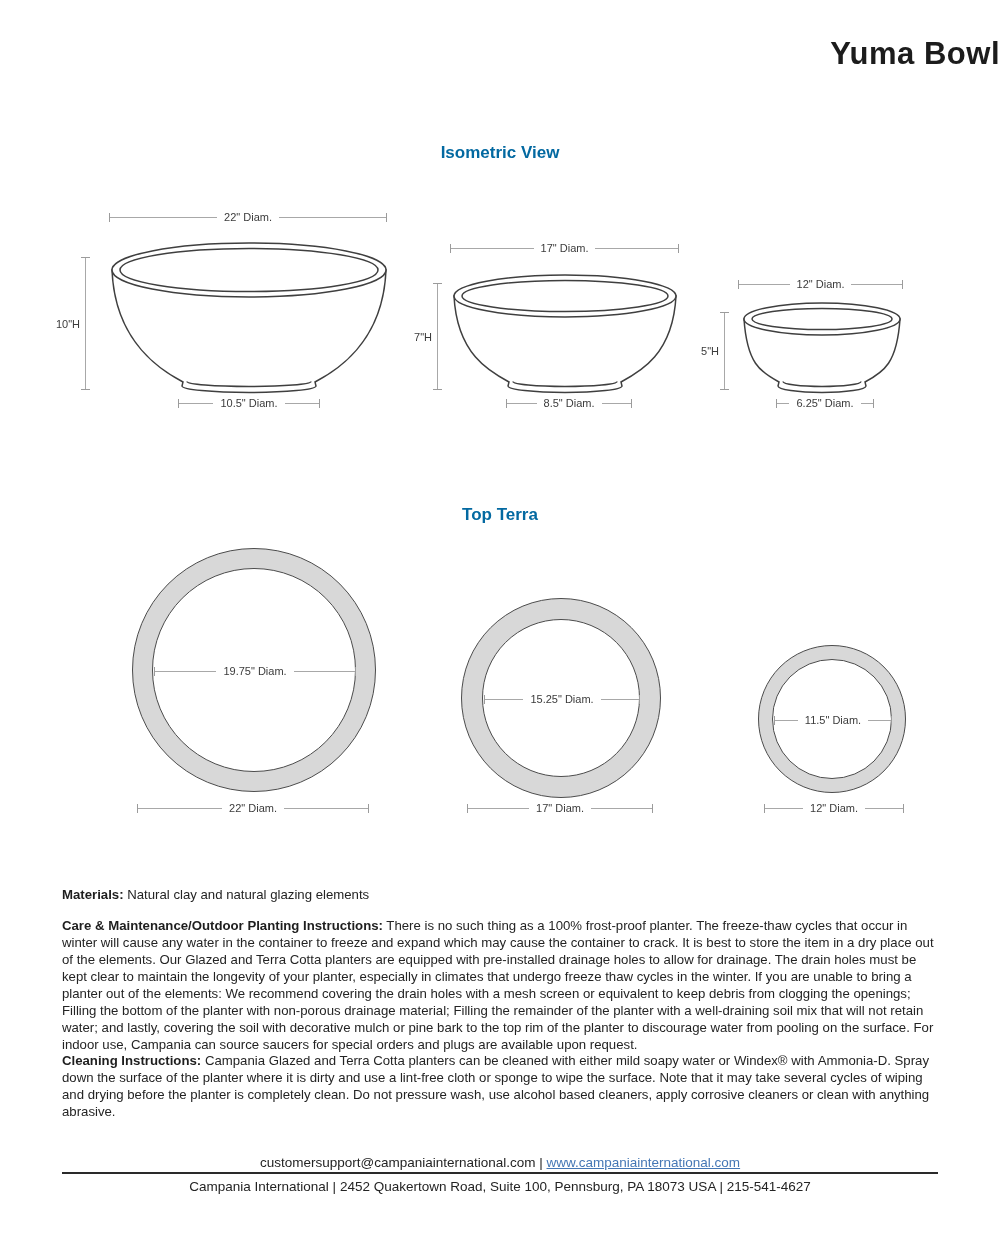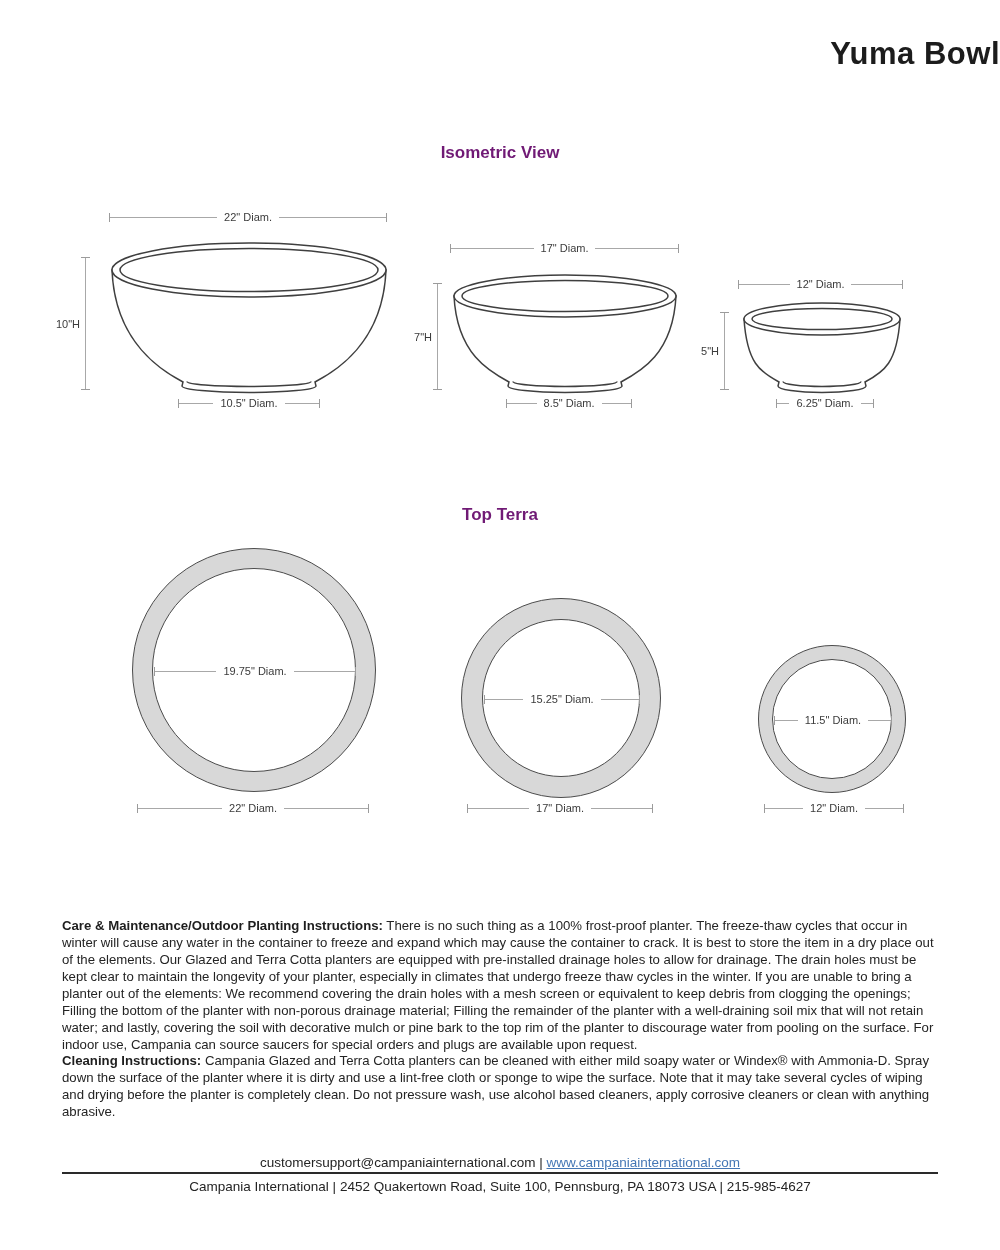--- a/index.html
+++ b/index.html
@@ -8,21 +8,21 @@
     position:relative; width:1000px; height:1250px; margin:0 auto;
     background:#fff; overflow:hidden;
     font-family:"Liberation Sans", sans-serif; color:#231f20;
   }
   .page-title {
     position:absolute; top:36px; left:0; width:100%;
     text-align:right; font-size:31px; font-weight:bold; letter-spacing:.5px; color:#1c1c1c;
   }
   .section-heading {
     position:absolute; left:0; width:100%;
-    text-align:center; font-size:17px; font-weight:bold; color:#701a75;
+    text-align:center; font-size:17px; font-weight:bold; color:#0369a1;
   }
   
   .hdim { position:absolute; height:14px; display:flex; align-items:center; }
   .hdim .tick { width:1px; height:9px; background:#9b9b9b; flex:0 0 auto; }
   .hdim .seg  { flex:1 1 auto; height:1px; background:#a8a8a8; }
   .dlabel {
     padding:0 7px; font-size:11px; color:#3b3b3b; white-space:nowrap; line-height:14px;
   }
   .vdim { position:absolute; width:14px; display:flex; flex-direction:column; align-items:center; }
   .vdim .vtick { height:1px; width:9px; background:#9b9b9b; flex:0 0 auto; }
@@ -203,22 +203,23 @@
     </div>
     <div class="hdim" style="left:764px; top:801px; width:140px;">
       <span class="tick"></span>
         <span class="seg"></span>
       <span class="dlabel">12" Diam.</span>
       <span class="seg"></span>
         <span class="tick"></span>
     </div>
   </div>
 
+  <p class="textblock" style="top:886px;"><span class="lead">Materials:</span><span> Natural clay and natural glazing elements</span></p>
 
   <p class="textblock" style="top:917px;"><span class="lead">Care &amp; Maintenance/Outdoor Planting Instructions:</span><span> There is no such thing as a 100% frost-proof planter. The freeze-thaw cycles that occur in winter will cause any water in the container to freeze and expand which may cause the container to crack. It is best to store the item in a dry place out of the elements. Our Glazed and Terra Cotta planters are equipped with pre-installed drainage holes to allow for drainage. The drain holes must be kept clear to maintain the longevity of your planter, especially in climates that undergo freeze thaw cycles in the winter. If you are unable to bring a planter out of the elements: We recommend covering the drain holes with a mesh screen or equivalent to keep debris from clogging the openings; Filling the bottom of the planter with non-porous drainage material; Filling the remainder of the planter with a well-draining soil mix that will not retain water; and lastly, covering the soil with decorative mulch or pine bark to the top rim of the planter to discourage water from pooling on the surface. For indoor use, Campania can source saucers for special orders and plugs are available upon request.</span></p>
 
   <p class="textblock" style="top:1052px;"><span class="lead">Cleaning Instructions:</span><span> Campania Glazed and Terra Cotta planters can be cleaned with either mild soapy water or Windex® with Ammonia-D. Spray down the surface of the planter where it is dirty and use a lint-free cloth or sponge to wipe the surface. Note that it may take several cycles of wiping and drying before the planter is completely clean. Do not pressure wash, use alcohol based cleaners, apply corrosive cleaners or clean with anything abrasive.</span></p>
 
   <div class="footer-rule" style="top:1172px;"></div>
-  <div class="footer-line" style="top:1179px;">Campania International | 2452 Quakertown Road, Suite 100, Pennsburg, PA 18073 USA | 215-985-4627</div>
+  <div class="footer-line" style="top:1179px;">Campania International | 2452 Quakertown Road, Suite 100, Pennsburg, PA 18073 USA | 215-541-4627</div>
   <div class="footer-line" style="top:1155px;"><span>customersupport@campaniainternational.com</span><span> | </span><a class="footer-link">www.campaniainternational.com</a></div>
 
 </div>
 
 </body></html>

